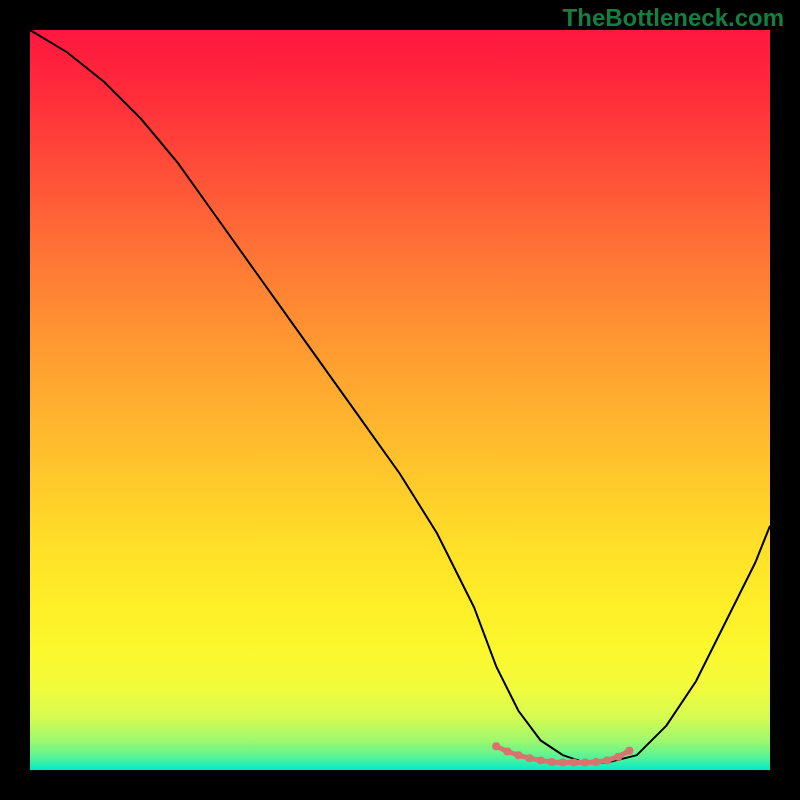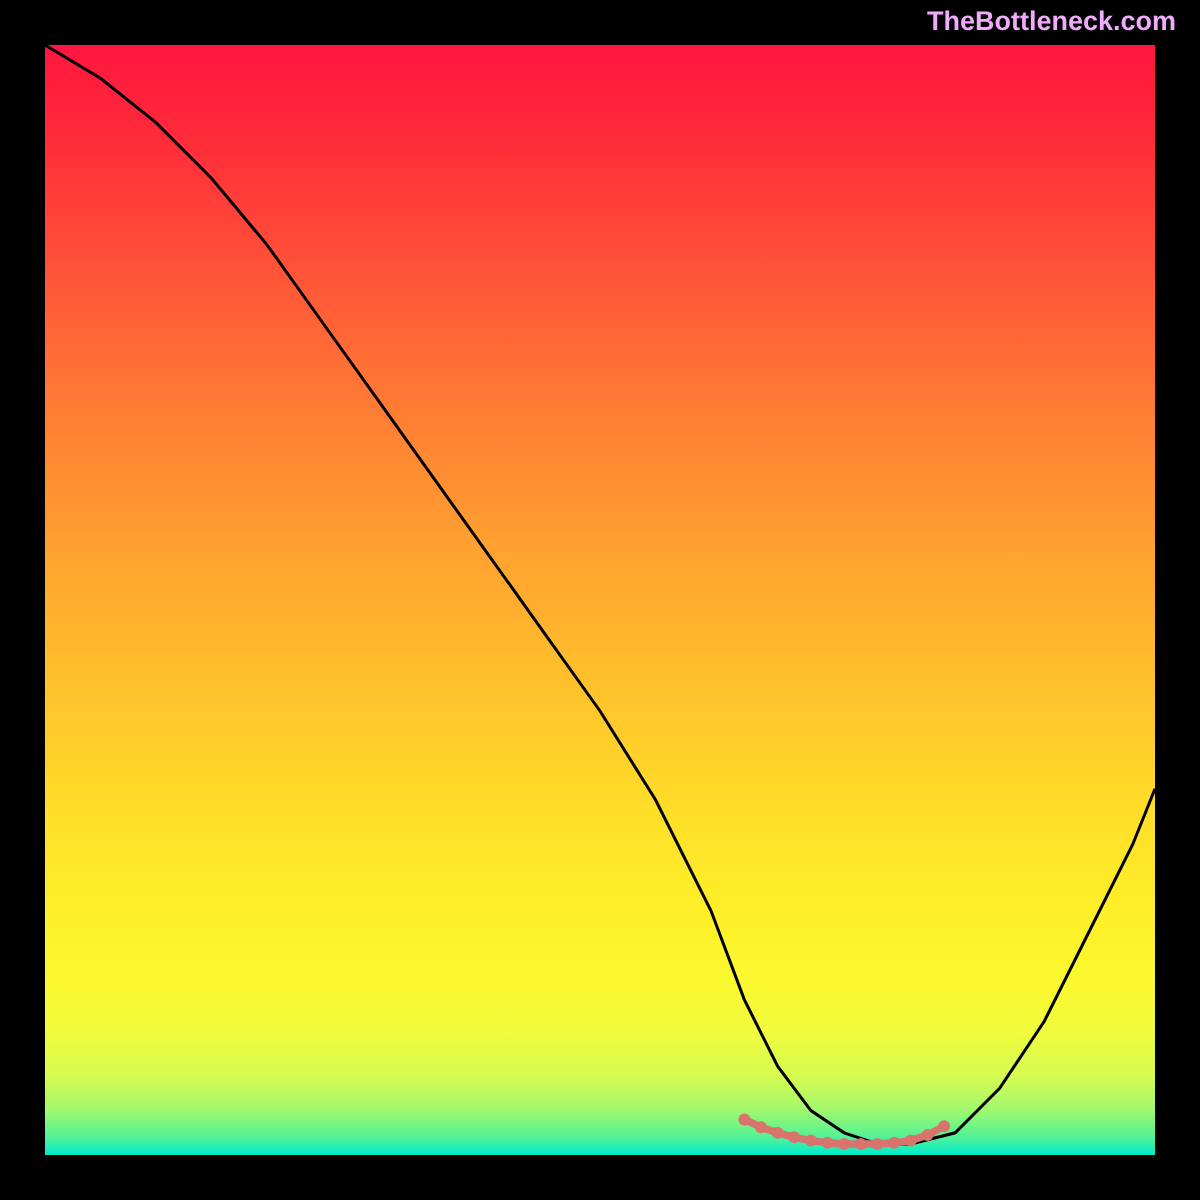--- a/index.html
+++ b/index.html
@@ -8,22 +8,22 @@
     height: 800px;
     background: #000;
     position: relative;
     font-family: Arial, sans-serif;
     overflow: hidden;
   }
   .watermark {
     position: absolute;
     top: 4px;
     right: 16px;
-    color: #f0abfc;
-    font-size: 18px;
+    color: #15803d;
+    font-size: 24px;
     font-weight: bold;
     z-index: 10;
   }
   .plot-area {
     position: absolute;
     left: 30px;
     top: 30px;
     width: 740px;
     height: 740px;
     overflow: hidden;

